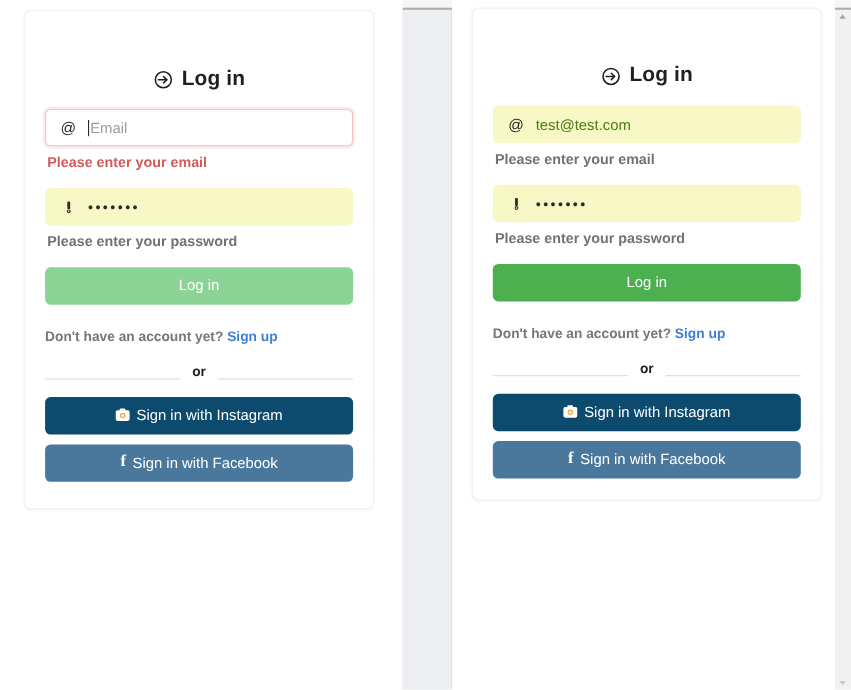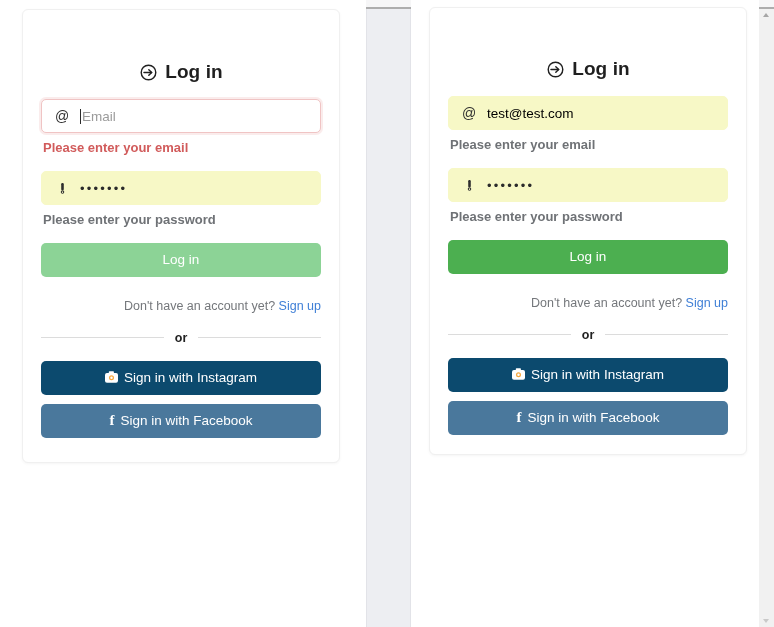--- a/index.html
+++ b/index.html
@@ -128,21 +128,21 @@
     font-size: 14px;
     color: #2e2e2e;
     width: 14px;
     text-align: center;
     flex: none;
     line-height: 1;
   }
   .field-icon svg { display: block; margin: 0 auto; }
   .field-text {
     font-size: 13.5px;
-    color: #000000;
+    color: #4d7c0f;
     white-space: nowrap;
     overflow: hidden;
   }
   .field-text.placeholder { color: #9b9b9b; }
   .caret {
     display: inline-block;
     width: 1px; height: 15px;
     background: #2b2b2b;
     vertical-align: -3px;
     margin-right: 1px;
@@ -171,34 +171,35 @@
     cursor: pointer;
     width: 100%;
     font-family: "Liberation Sans", sans-serif;
     gap: 7px;
   }
   .btn-login-muted { background: #8cd396; }
   .btn-login       { background: #4caf50; }
 
   
   .signup-row {
-    text-align: right;
+    text-align: left;
     font-size: 12.5px;
     color: #74777b;
+    font-weight: bold;
   }
   .signup-link {
     color: #3f7fd6;
     text-decoration: none;
     cursor: pointer;
   }
 
   
   .divider {
     display: flex;
-    align-items: center;
+    align-items: flex-end;
     gap: 11px;
     color: #222;
     font-size: 12.5px;
     font-weight: bold;
   }
   .divider .line { flex: 1; height: 1px; background: #dcdcdc; }
 
   
   .btn-instagram { background: #0c4a6e; }
   .btn-facebook  { background: #4a789c; }

